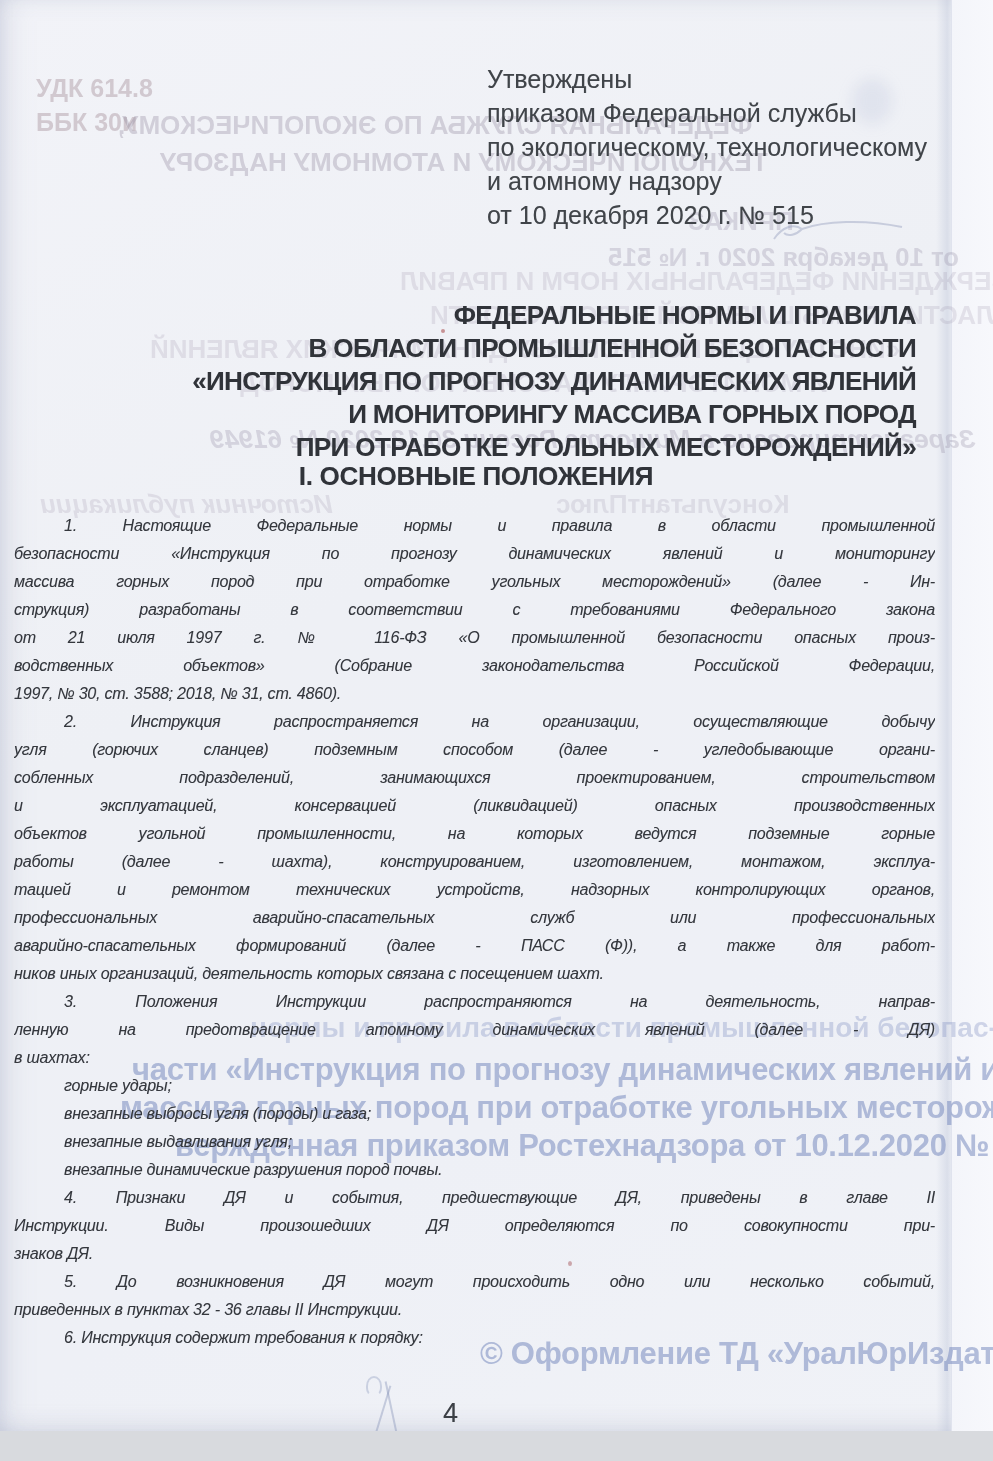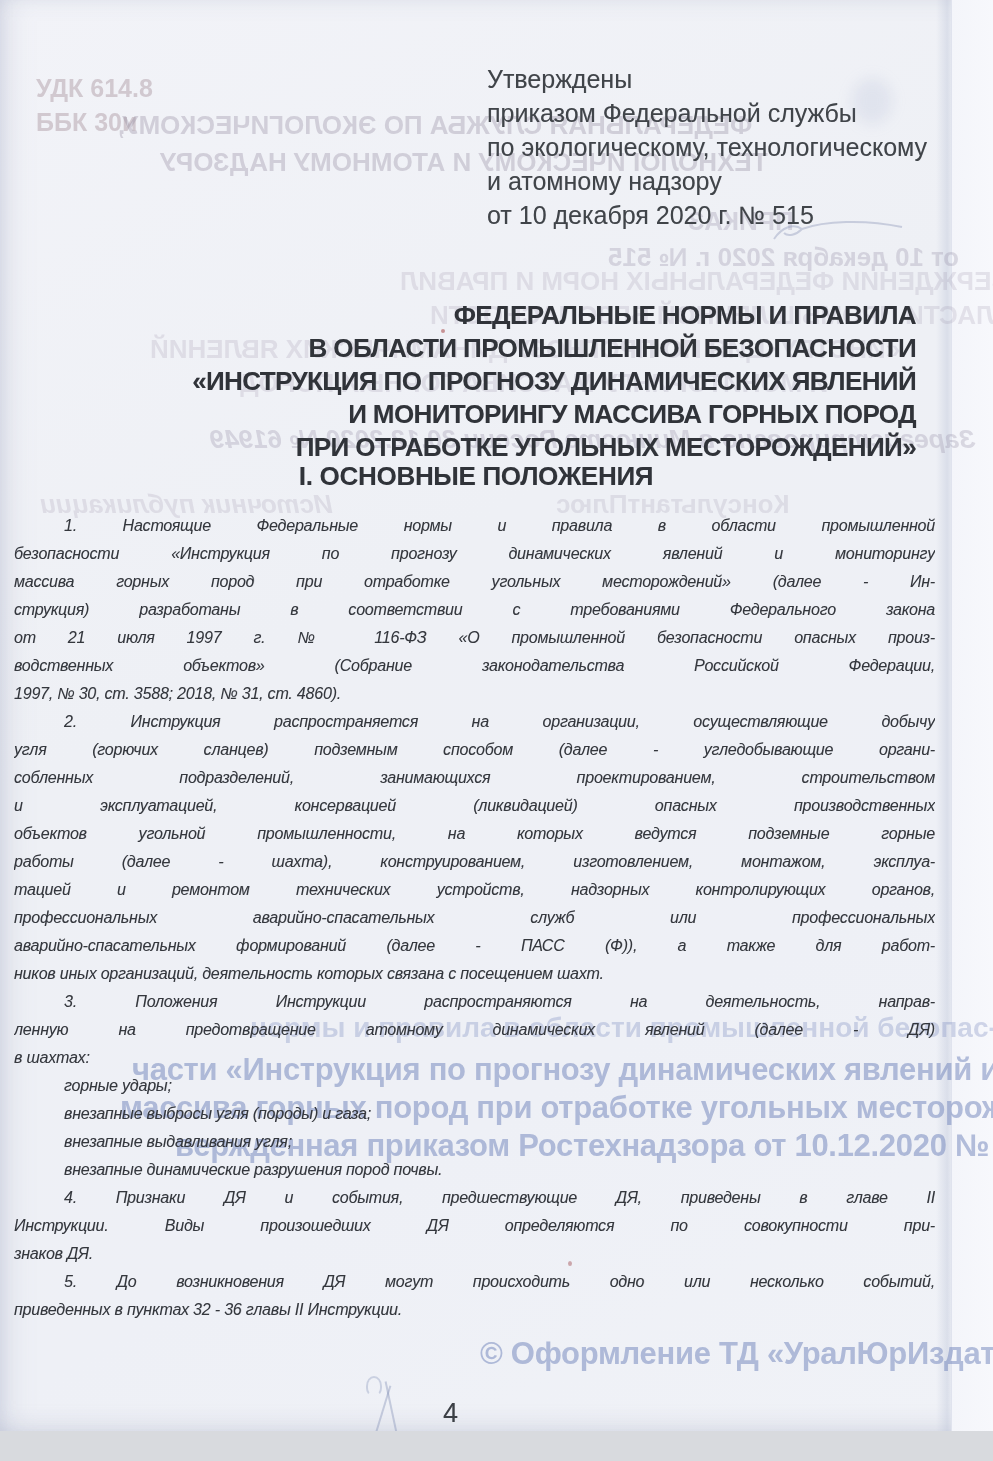--- a/index.html
+++ b/index.html
@@ -126,20 +126,21 @@
         <div class="bline end">в шахтах:</div>
         <div class="bline ind end">горные удары;</div>
         <div class="bline ind end">внезапные выбросы угля (породы) и газа;</div>
         <div class="bline ind end">внезапные выдавливания угля;</div>
         <div class="bline ind end">внезапные динамические разрушения пород почвы.</div>
         <div class="bline ind">4. Признаки ДЯ и события, предшествующие ДЯ, приведены в главе II</div>
         <div class="bline">Инструкции. Виды произошедших ДЯ определяются по совокупности при-</div>
         <div class="bline end">знаков ДЯ.</div>
         <div class="bline ind">5. До возникновения ДЯ могут происходить одно или несколько событий,</div>
         <div class="bline end">приведенных в пунктах 32 - 36 главы II Инструкции.</div>
+        <div class="bline ind end">6. Инструкция содержит требования к порядку:</div>
       </div>
 
     <div class="page-number">4</div>
   </div>
 
   <svg class="artifact" style="left:768px;top:213px;" width="140" height="36" viewBox="0 0 140 36">
     <path d="M6,26 C14,14 26,10 34,16 C28,22 20,24 16,20 M34,16 C56,8 96,6 134,14" fill="none" stroke="rgba(150,160,190,.45)" stroke-width="2"></path>
   </svg>
   <div class="artifact smudge"></div>
   <div class="artifact pencil pencil-1"></div>

